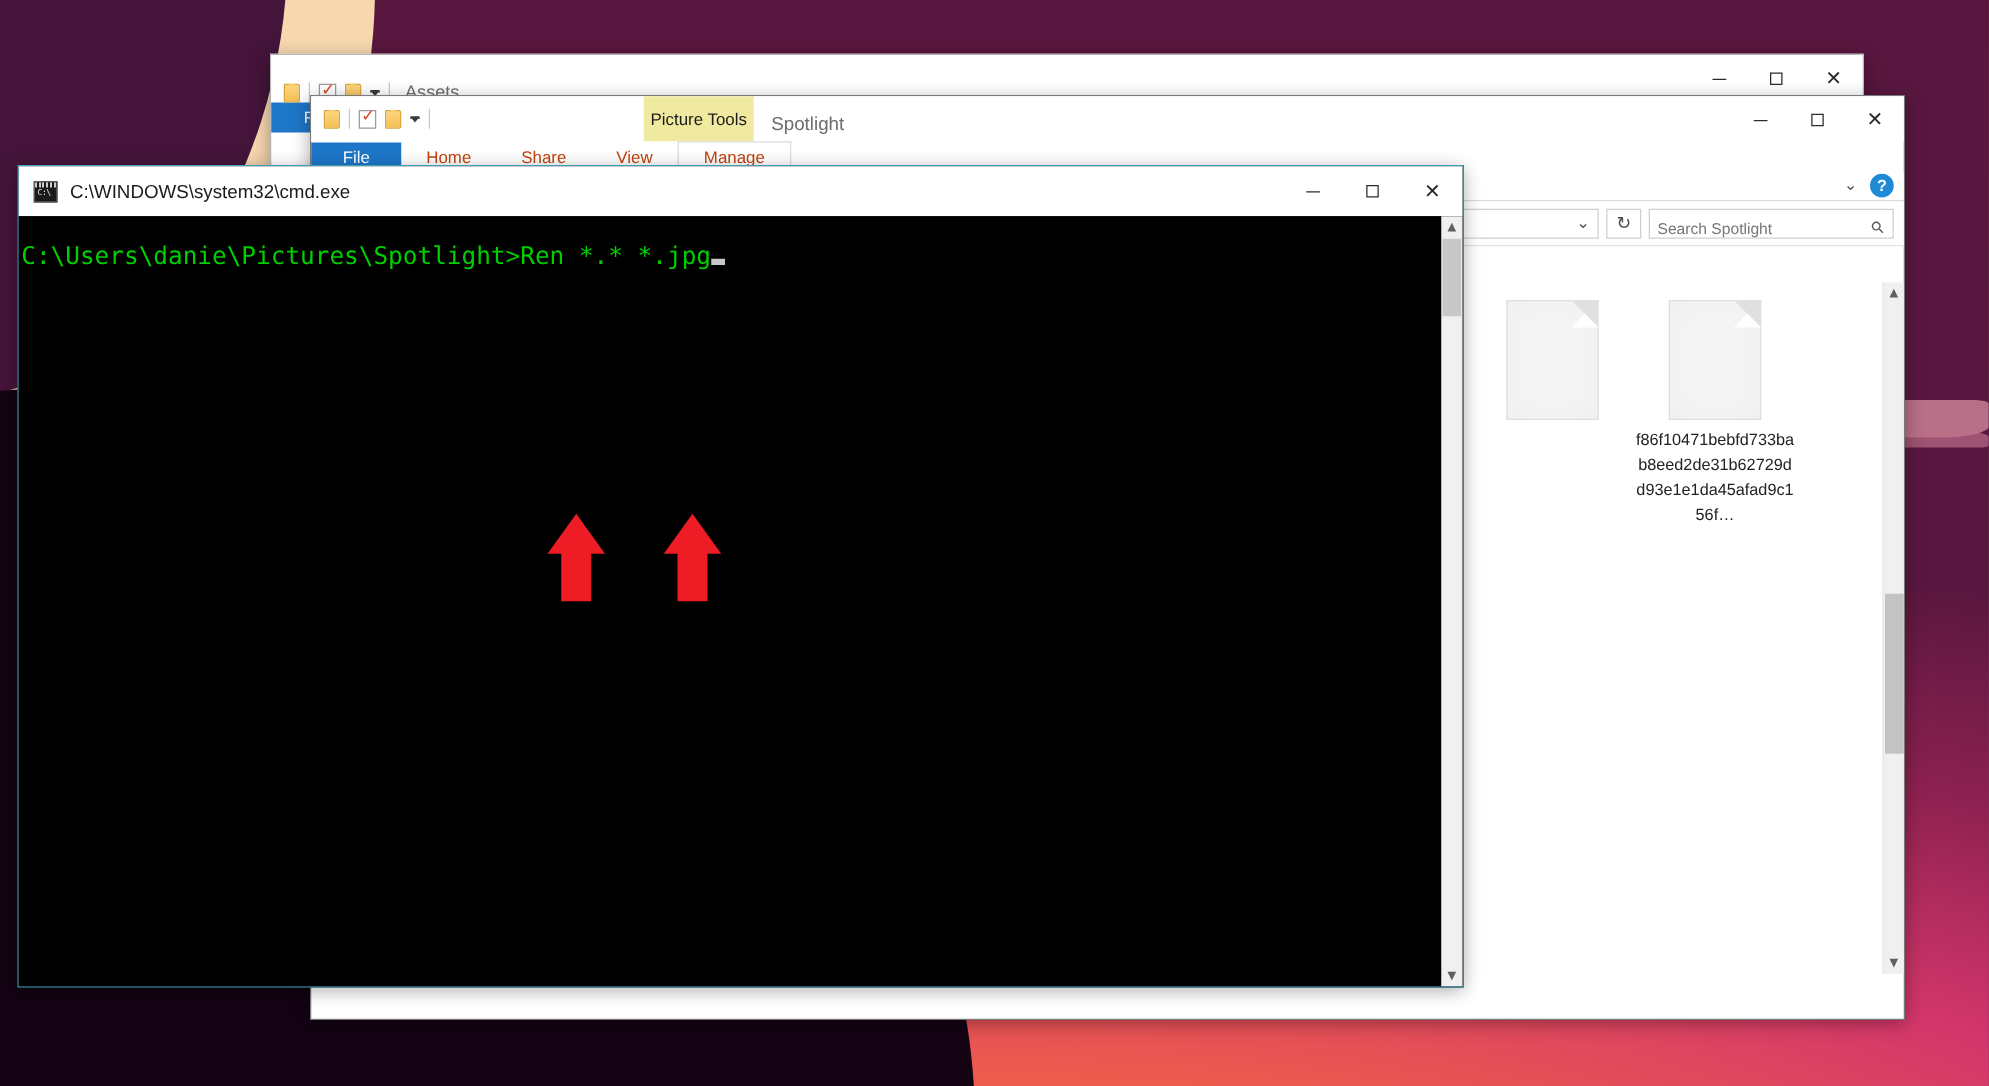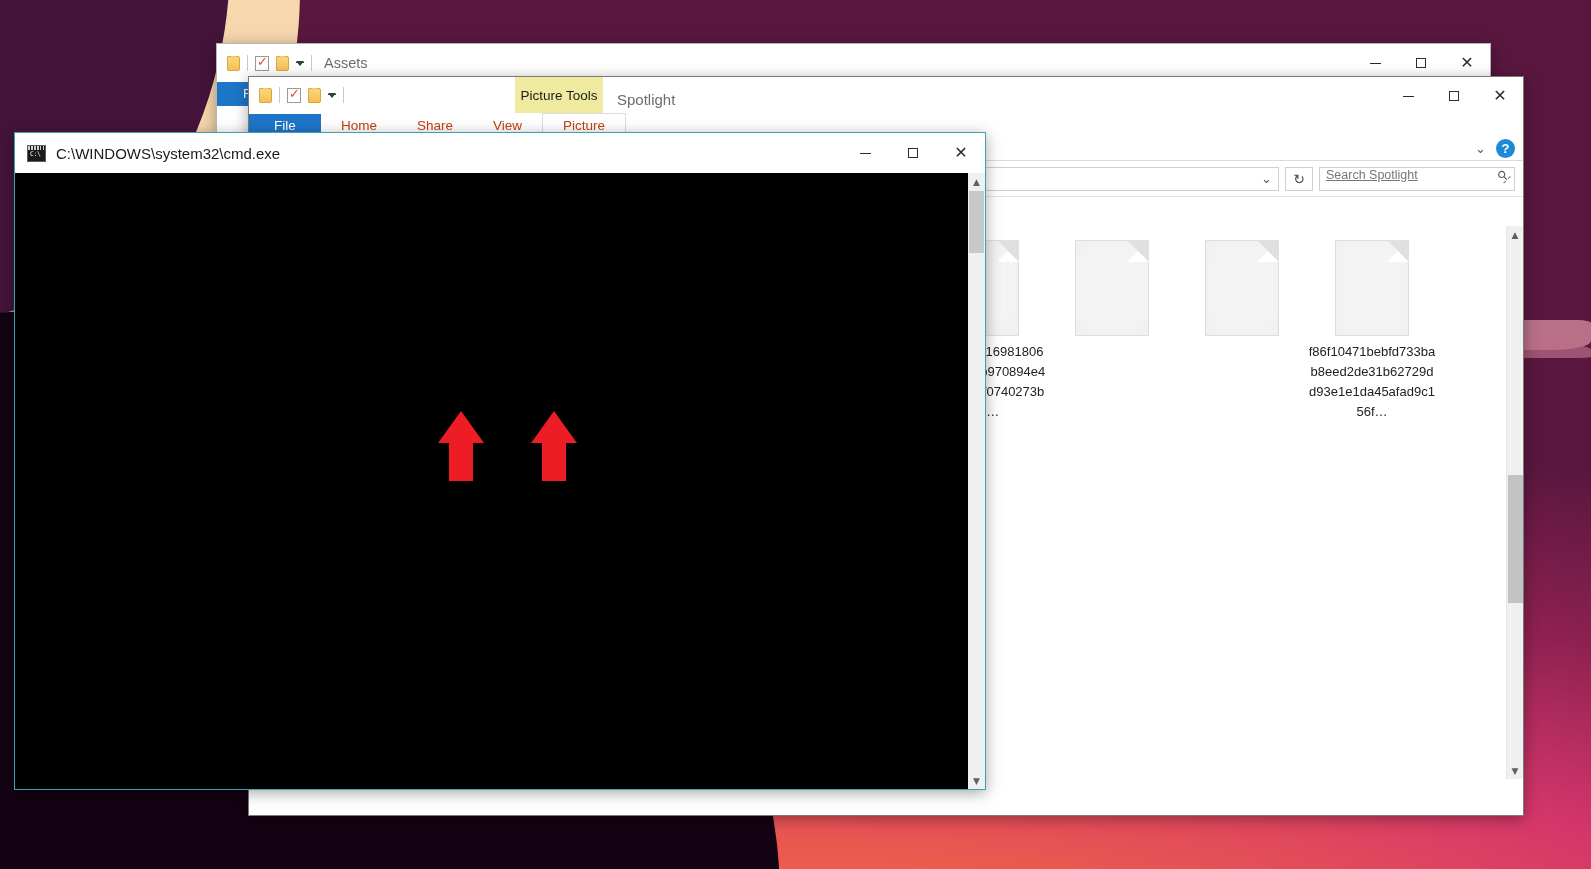--- a/index.html
+++ b/index.html
@@ -62,21 +62,21 @@
   .win {
     position: absolute;
     background: #fff;
     border: 1px solid #b6b6b6;
     box-shadow: 0 3px 14px rgba(0,0,0,.35);
   }
 
   
   #win-assets { left: 216px; top: 43px; width: 1275px; height: 90px; }
   #win-assets .qat-bar {
-    height: 38px; display: flex; align-items: center;
+    height: 38px; display: flex; align-items: flex-end;
     background: #fff; padding-left: 10px;
   }
   .qat-icons { display: flex; align-items: center; gap: 7px; }
   .folder-ico {
     width: 13px; height: 15px;
     background: linear-gradient(180deg,#fdd67f,#f5bf52);
     border: 1px solid #d8a63c;
     border-radius: 1px 2px 2px 1px;
     position: relative;
   }
@@ -165,22 +165,22 @@
     display:flex; align-items:center; justify-content:flex-end; padding-right:6px;
     color:#555; font-size:12px;
   }
   .refresh-btn {
     width:28px;height:24px;border:1px solid #cfcfcf;background:#fff;
     display:flex;align-items:center;justify-content:center;color:#4a4a4a;font-size:14px;
     font-family:"DejaVu Sans",sans-serif;
   }
   .search-box {
     width:196px;height:24px;border:1px solid #cfcfcf;background:#fff;
-    display:flex;align-items:flex-start;justify-content:space-between;padding:0 6px;
-    color:#777;font-size:12.5px;text-decoration:underline;
+    display:flex;align-items:flex-end;justify-content:space-between;padding:0 6px;
+    color:#777;font-size:12.5px;
   }
   .mag { transform: rotate(-45deg); font-size:13px; color:#5b5b5b; font-family:"DejaVu Sans",sans-serif;}
 
   
   #sl-body { position:absolute; left:0; right:0; top:149px; bottom:36px; display:flex; }
   #sl-navpane { width:4px; background:#fff; border-right:1px solid #e0e0e0; }
   #sl-files {
     flex:1; position:relative; background:#fff; overflow:hidden;
     padding: 14px 0 0 0;
   }
@@ -245,21 +245,21 @@
     width:18px;height:15px;border:1px solid #8a8a8a;background:#fff;
     display:flex;align-items:flex-end;overflow:hidden;
   }
   .tg-img {
     width:100%;height:10px;
     background: linear-gradient(180deg,#9ed0ef 0%,#cfe7f5 45%,#6ba84f 46%,#4f8b3a 100%);
   }
 
   
   #win-cmd {
-    left: 14px; top: 132px; width: 972px; height: 658px;
+    left: 14px; top: 132px; width: 1157px; height: 658px;
     border: 1px solid #3f9fb3;
     background:#000;
   }
   #cmd-title {
     height: 40px; background:#fff; display:flex; align-items:center;
     padding-left: 12px; position:relative;
   }
   #cmd-ico {
     width:19px;height:17px;background:#1a1a1a;border:1px solid #5c5c5c;
     position:relative; margin-right:10px; flex:none;
@@ -374,21 +374,21 @@
           <span class="glyph-x">✕</span>
         </div>
     </div>
   </div>
 
   <div id="sl-tabs">
     <div class="rtab file">File</div>
     <div class="rtab">Home</div>
     <div class="rtab">Share</div>
     <div class="rtab">View</div>
-    <div class="rtab manage">Picture</div>
+    <div class="rtab manage">Manage</div>
   </div>
 
   <div id="sl-ribbon-body">
     <div class="help-row">
       <span class="chev-dn">⌄</span>
       <span class="help-circ">?</span>
     </div>
   </div>
 
   <div id="sl-addr">
@@ -472,20 +472,21 @@
           <span class="glyph-max"></span>
         </div>
       <div class="close">
           <span class="glyph-x">✕</span>
         </div>
     </div>
   </div>
 
   <div id="cmd-body">
     <div id="cmd-console">
+      <div id="cmd-line"><span>C:\Users\danie\Pictures\Spotlight&gt;</span><span>Ren *.* *.jpg</span><span id="cmd-caret"></span></div>
 
       <div class="arrow" id="arrow-1">
         <div class="head"></div>
           <div class="shaft"></div>
       </div>
       <div class="arrow" id="arrow-2">
         <div class="head"></div>
           <div class="shaft"></div>
       </div>
     </div>

